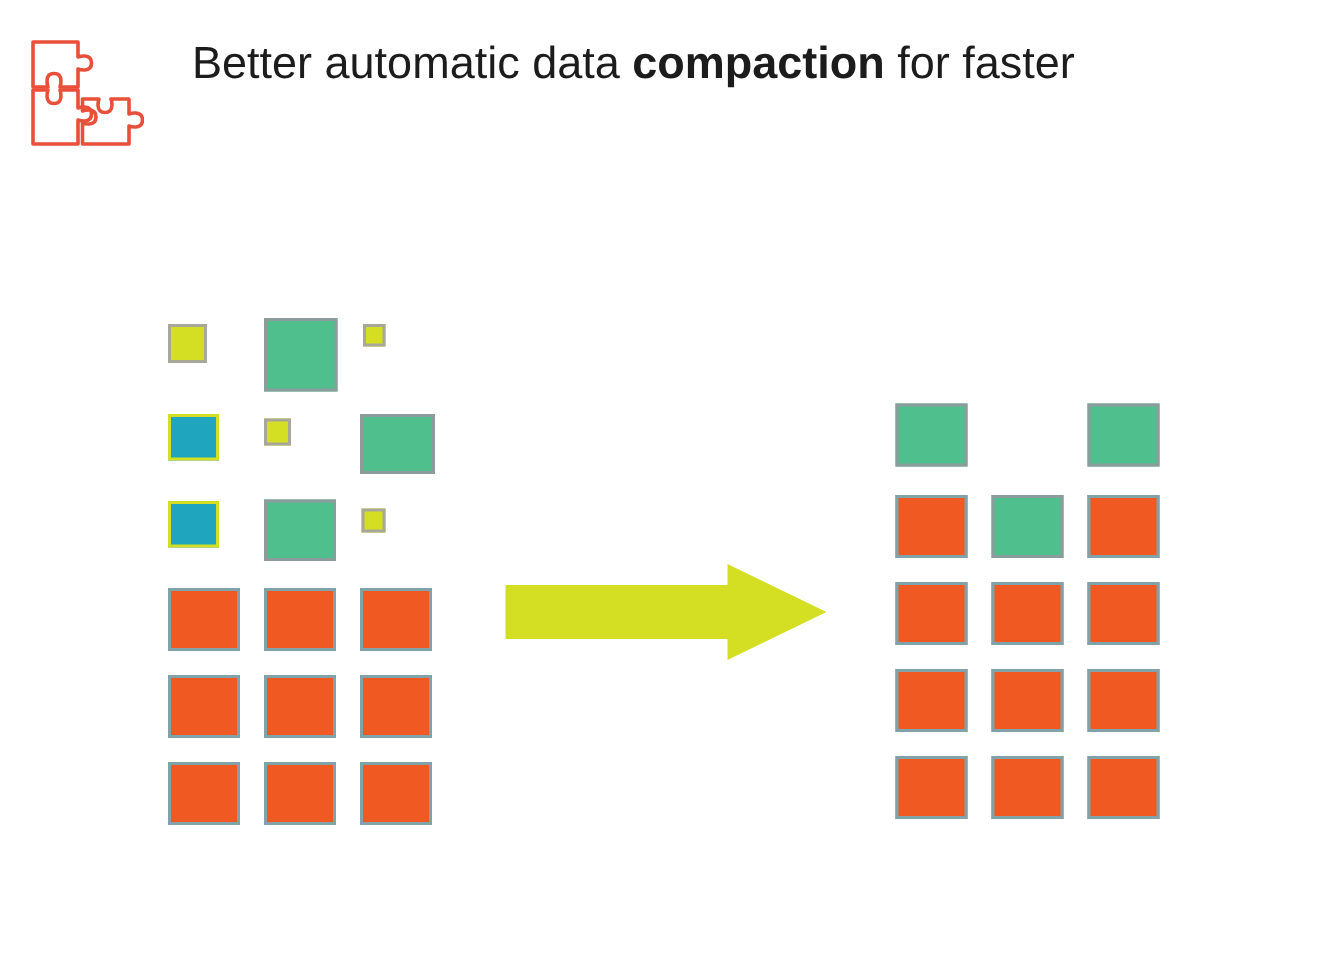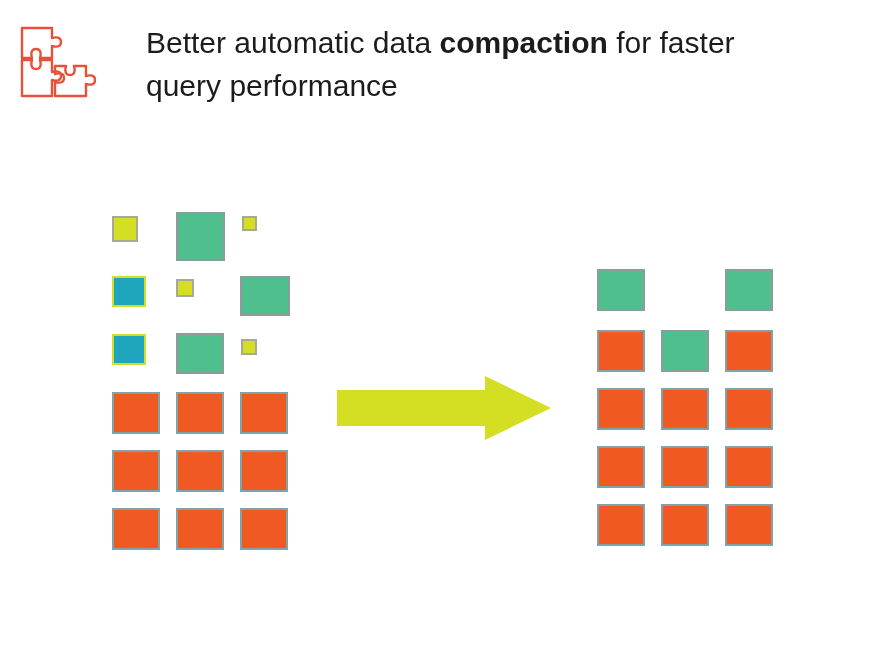--- a/index.html
+++ b/index.html
@@ -29,21 +29,21 @@
   #header-icon {
     position: absolute;
     left: 14px;
     top: 18px;
     width: 82px;
     height: 90px;
   }
 
   #slide-title {
     position: absolute;
-    left: 146px;
+    left: 128px;
     top: 22px;
     width: 730px;
     font-size: 30px;
     line-height: 1.42;
     font-weight: 400;
     letter-spacing: 0px;
     color: #1c1c1c;
     white-space: pre-wrap;
   }
   #slide-title .t-strong {
@@ -116,21 +116,21 @@
                  L72 78
                  L41 78
                  L41 64
                  C41 64 50 67 50 60
                  C50 53 41 56 41 56
                  Z" stroke="#E8503A"></path>
       </g>
     </svg>
   </div>
 
-  <div id="slide-title" style="color: rgb(28, 28, 28);"><span>Better automatic data </span><span class="t-strong">compaction</span><span> for faster</span><br><span>query performance</span></div>
+  <div id="slide-title" style="color: rgb(28, 28, 28);"><span>Better automatic data </span><span class="t-strong">compaction</span><span> for faster</span><br></div>
 
   <div class="cluster" id="left-cluster">
       <div class="tile" style="left: 112px; top: 216px; width: 26px; height: 26px; background: rgb(212, 222, 34); border: 2px solid rgb(168, 168, 154);"></div>
       <div class="tile" style="left: 176px; top: 212px; width: 49px; height: 49px; background: rgb(79, 192, 141); border: 2px solid rgb(140, 155, 155);"></div>
       <div class="tile" style="left: 242px; top: 216px; width: 15px; height: 15px; background: rgb(212, 222, 34); border: 2px solid rgb(168, 168, 154);"></div>
       <div class="tile" style="left: 112px; top: 276px; width: 34px; height: 31px; background: rgb(31, 165, 190); border: 2px solid rgb(212, 222, 34);"></div>
       <div class="tile" style="left: 176px; top: 279px; width: 18px; height: 18px; background: rgb(212, 222, 34); border: 2px solid rgb(168, 168, 154);"></div>
       <div class="tile" style="left: 240px; top: 276px; width: 50px; height: 40px; background: rgb(79, 192, 141); border: 2px solid rgb(140, 155, 155);"></div>
       <div class="tile" style="left: 112px; top: 334px; width: 34px; height: 31px; background: rgb(31, 165, 190); border: 2px solid rgb(212, 222, 34);"></div>
       <div class="tile" style="left: 176px; top: 333px; width: 48px; height: 41px; background: rgb(79, 192, 141); border: 2px solid rgb(140, 155, 155);"></div>

